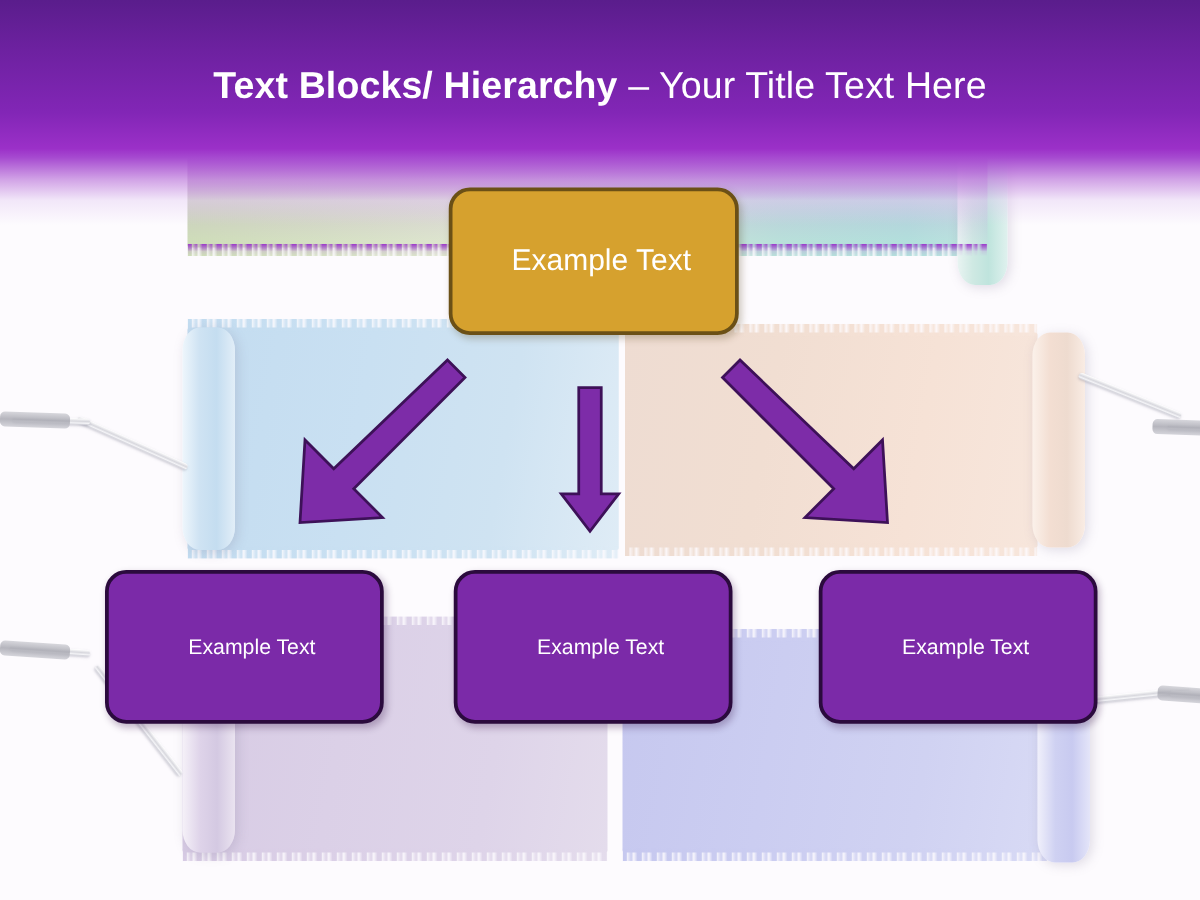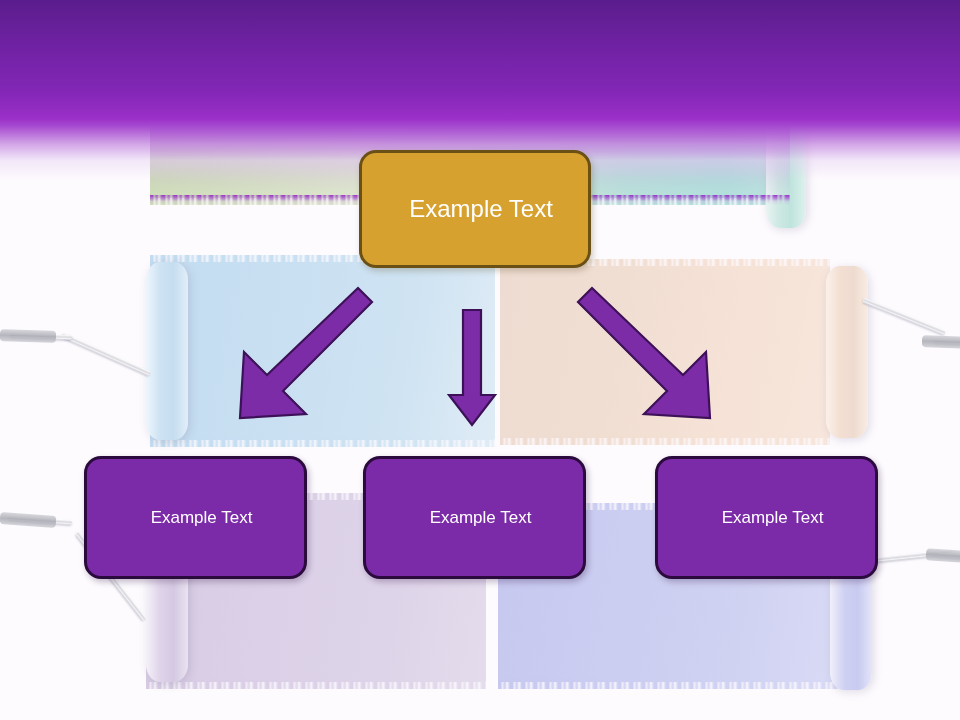--- a/index.html
+++ b/index.html
@@ -274,20 +274,23 @@
       <div class="sleeve"></div>
       <div class="rod r1"></div>
       <div class="rod r2"></div>
       <div class="grip"></div>
     </div>
 
     <div class="stroke" id="stroke-top-overlay"></div>
   </div>
 
   <div id="header-band"></div>
+  <div id="slide-title">
+    <span class="t-bold">Text Blocks/ Hierarchy</span><span class="t-reg"> – Your Title Text Here</span>
+  </div>
 
   <svg id="arrows" width="960" height="720" viewBox="0 0 960 720">
 
     <polygon class="arrow-shape" points="358,288 372,302 283,391 306,414 240,418 244,352 267,375"></polygon>
 
     <polygon class="arrow-shape" points="463,310 481,310 481,395 495,395 472,425 449,395 463,395"></polygon>
 
     <polygon class="arrow-shape" points="592,288 578,302 667,391 644,414 710,418 706,352 683,375"></polygon>
   </svg>
 

